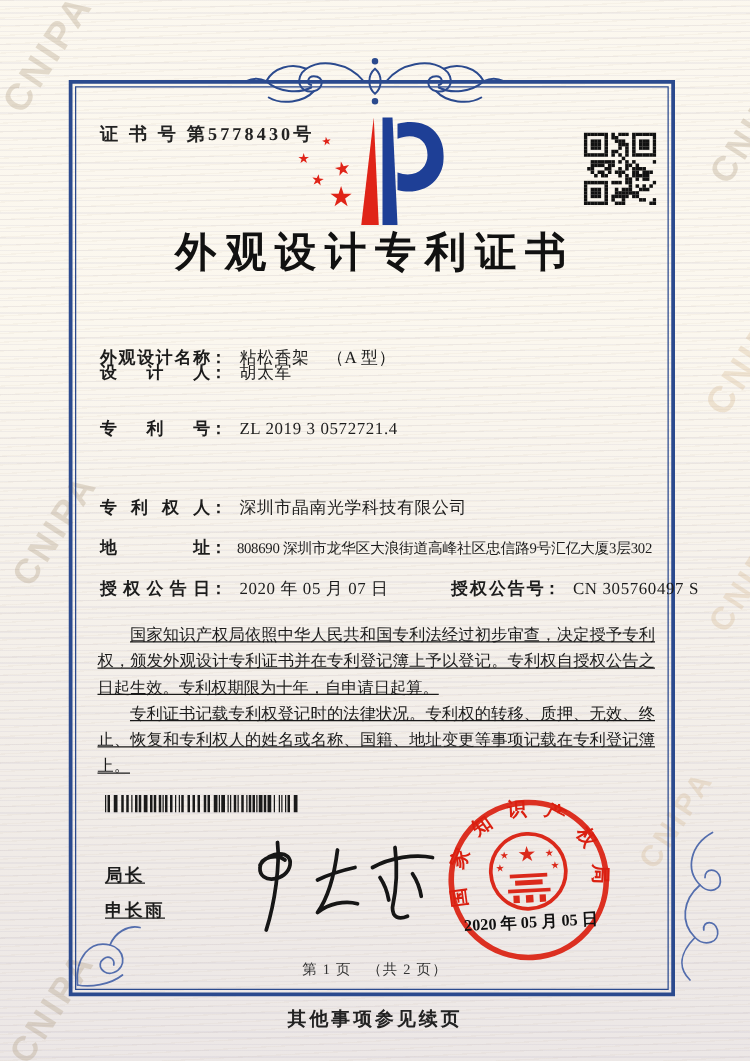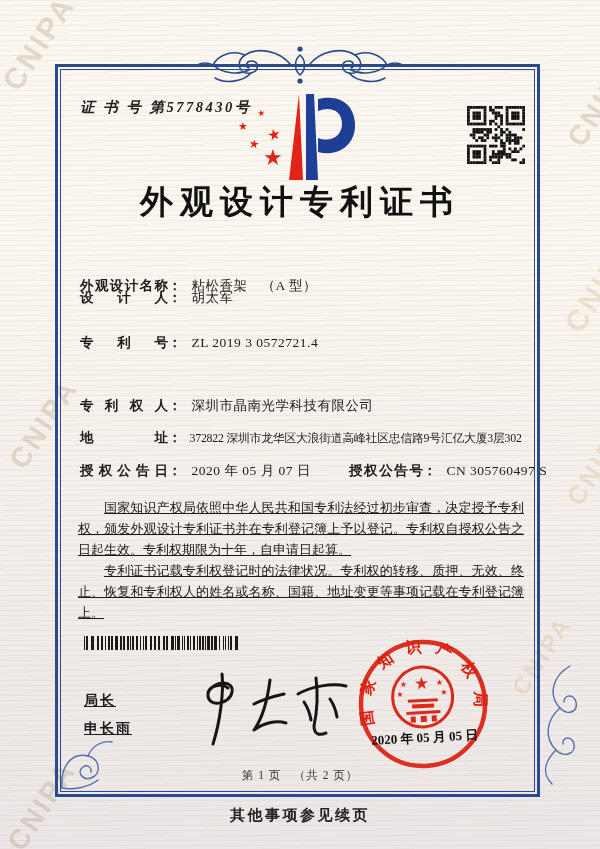--- a/index.html
+++ b/index.html
@@ -25,21 +25,21 @@
     position:absolute; left:55px; top:64px; width:485px; height:733px;
     border:3px solid #2b4a8e; box-sizing:border-box;
   }
   .frame::after{
     content:""; position:absolute; inset:2px; border:1px solid #2b4a8e;
   }
   .ornament-top{ position:absolute; left:195px; top:42px; width:210px; height:46px; }
   .flourish{ position:absolute; opacity:.85; }
   .cert-no{
     position:absolute; left:80px; top:98px; font-size:14.5px; letter-spacing:2.5px;
-    font-weight:600; color:#222;font-style:italic;
+    font-weight:600; color:#222;
   }
   .logo{ position:absolute; left:233px; top:90px; width:122px; height:95px; }
   .qr{ position:absolute; left:467px; top:106px; width:58px; height:58px; }
   .title{
     position:absolute; left:0; top:180px; width:100%; text-align:center;
     font-size:33px; font-weight:bold; letter-spacing:7px; color:#111;
   }
   .field-row{ position:absolute; left:80px; width:450px; font-size:13.5px; white-space:nowrap; }
   .flabel{
     display:inline-block; width:88px; text-align:justify; text-align-last:justify;
@@ -48,21 +48,21 @@
   .fcolon{ font-weight:600; }
   .fvalue{ margin-left:10px; letter-spacing:.5px; }
   .row-name   { top:249px;margin-top:28px; }
   .row-designer{ top:289px; }
   .row-patno  { top:334px; }
   .row-appdate{ top:366px; }
   .row-owner  { top:397px; }
   .row-addr   { top:429px; }
   .row-addr .fvalue{ font-size:11.8px; letter-spacing:-.2px; margin-left:8px; }
   .row-grant  { top:462px; }
-  .grant-no-pair{ margin-left:38px; }
+  .grant-no-pair{ margin-left:50px; }
   .grant-no-pair .flabel{ width:74px; }
   .paras{
     position:absolute; left:78px; top:497px; width:446px;
     font-size:13px; line-height:1.62; text-align:justify; color:#1a1a1a;text-decoration:underline;
   }
   .paras p{ margin:0; text-indent:2em; }
   .barcode{ position:absolute; left:84px; top:636px; width:155px; height:14px; }
   .signer{ position:absolute; left:84px; font-size:14px; font-weight:600; letter-spacing:2px;text-decoration:underline; }
   .signer.t{ top:692px; }
   .signer.n{ top:720px; }
@@ -375,21 +375,21 @@
   <div class="field-row row-designer">
     <span class="flabel">设计人</span><span class="fcolon">：</span><span class="fvalue">胡太军</span>
   </div>
   <div class="field-row row-patno">
     <span class="flabel">专利号</span><span class="fcolon">：</span><span class="fvalue">ZL 2019 3 0572721.4</span>
   </div>
   <div class="field-row row-owner">
     <span class="flabel">专利权人</span><span class="fcolon">：</span><span class="fvalue">深圳市晶南光学科技有限公司</span>
   </div>
   <div class="field-row row-addr">
-    <span class="flabel">地址</span><span class="fcolon">：</span><span class="fvalue">372822 深圳市龙华区大浪街道高峰社区忠信路9号汇亿大厦3层302</span>
+    <span class="flabel">地址</span><span class="fcolon">：</span><span class="fvalue">808690 深圳市龙华区大浪街道高峰社区忠信路9号汇亿大厦3层302</span>
   </div>
   <div class="field-row row-grant">
     <span><span class="flabel">授权公告日</span><span class="fcolon">：</span><span class="fvalue">2020 年 05 月 07 日</span></span><span class="grant-no-pair"><span class="flabel">授权公告号</span><span class="fcolon">：</span><span class="fvalue">CN 305760497 S</span></span>
   </div>
 
   <div class="paras">
     <p>国家知识产权局依照中华人民共和国专利法经过初步审查，决定授予专利权，颁发外观设计专利证书并在专利登记簿上予以登记。专利权自授权公告之日起生效。专利权期限为十年，自申请日起算。</p>
     <p>专利证书记载专利权登记时的法律状况。专利权的转移、质押、无效、终止、恢复和专利权人的姓名或名称、国籍、地址变更等事项记载在专利登记簿上。</p>
   </div>
 

